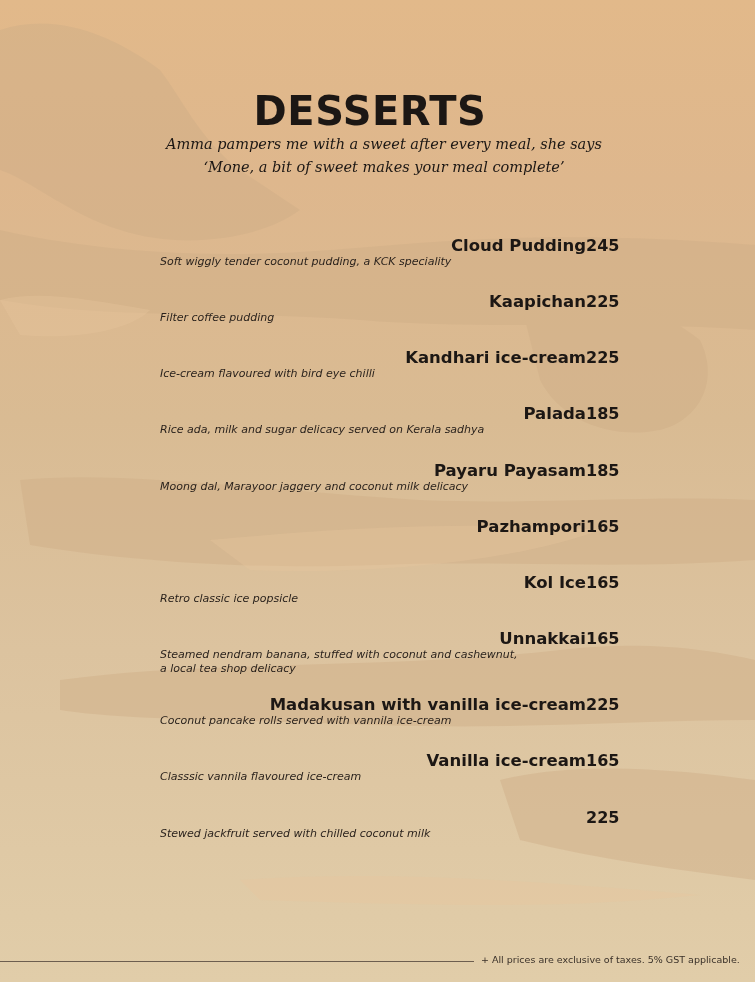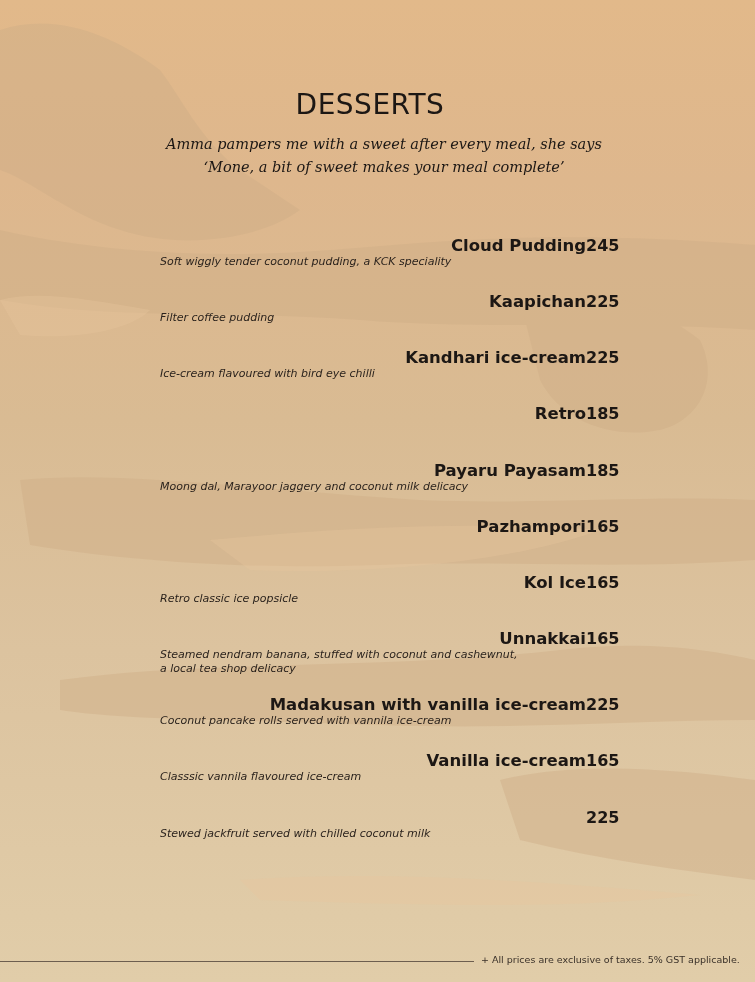--- a/index.html
+++ b/index.html
@@ -7,22 +7,22 @@
     width: 755px; height: 982px; overflow: hidden; position: relative;
     font-family: "Liberation Sans", sans-serif;
     color: #1c1714;
     background: linear-gradient(180deg, #e2b98a 0px, #deb78d 180px, #d9bb93 420px, #dcc39f 650px, #e1cda9 982px);
   }
   .bg-layer { position: absolute; inset: 0; pointer-events: none; }
   .page { position: absolute; inset: 0; }
 
   .title {
     position: absolute; left: 0; width: 740px; top: 88px; text-align: center;
-    font-family: "DejaVu Sans", sans-serif; font-weight: normal;
-    font-size: 28px; letter-spacing: 0.5px; color: #1c1714;
+    font-family: "DejaVu Sans", sans-serif; font-weight: bold;
+    font-size: 40px; letter-spacing: 0.5px; color: #1c1714;
   }
   .tagline {
     position: absolute; left: 0; width: 748px; top: 133px; text-align: center;
     font-family: "DejaVu Serif", serif; font-style: italic;
     font-size: 14.5px; line-height: 23px; color: #1c1714;
   }
   .tagline div { white-space: nowrap; padding-left: 20px; }
 
   .menu { position: absolute; left: 160px; top: 236px; width: 460px; }
   .item { position: absolute; left: 0; width: 460px; }
@@ -91,23 +91,24 @@
     </div>
     <div class="item" style="top:112px">
       <div class="item-row">
           <span class="item-name">Kandhari ice-cream</span>
           <span class="item-price">225</span>
         </div>
       <div class="item-desc">Ice-cream flavoured with bird eye chilli</div>
     </div>
     <div class="item" style="top:168px">
       <div class="item-row">
-          <span class="item-name">Retro</span>
+          <span class="item-name">Palada</span>
           <span class="item-price">185</span>
         </div>
+      <div class="item-desc">Rice ada, milk and sugar delicacy served on Kerala sadhya</div>
     </div>
     <div class="item" style="top:225px">
       <div class="item-row">
           <span class="item-name">Payaru Payasam</span>
           <span class="item-price">185</span>
         </div>
       <div class="item-desc">Moong dal, Marayoor jaggery and coconut milk delicacy</div>
     </div>
     <div class="item" style="top:281px">
       <div class="item-row">

